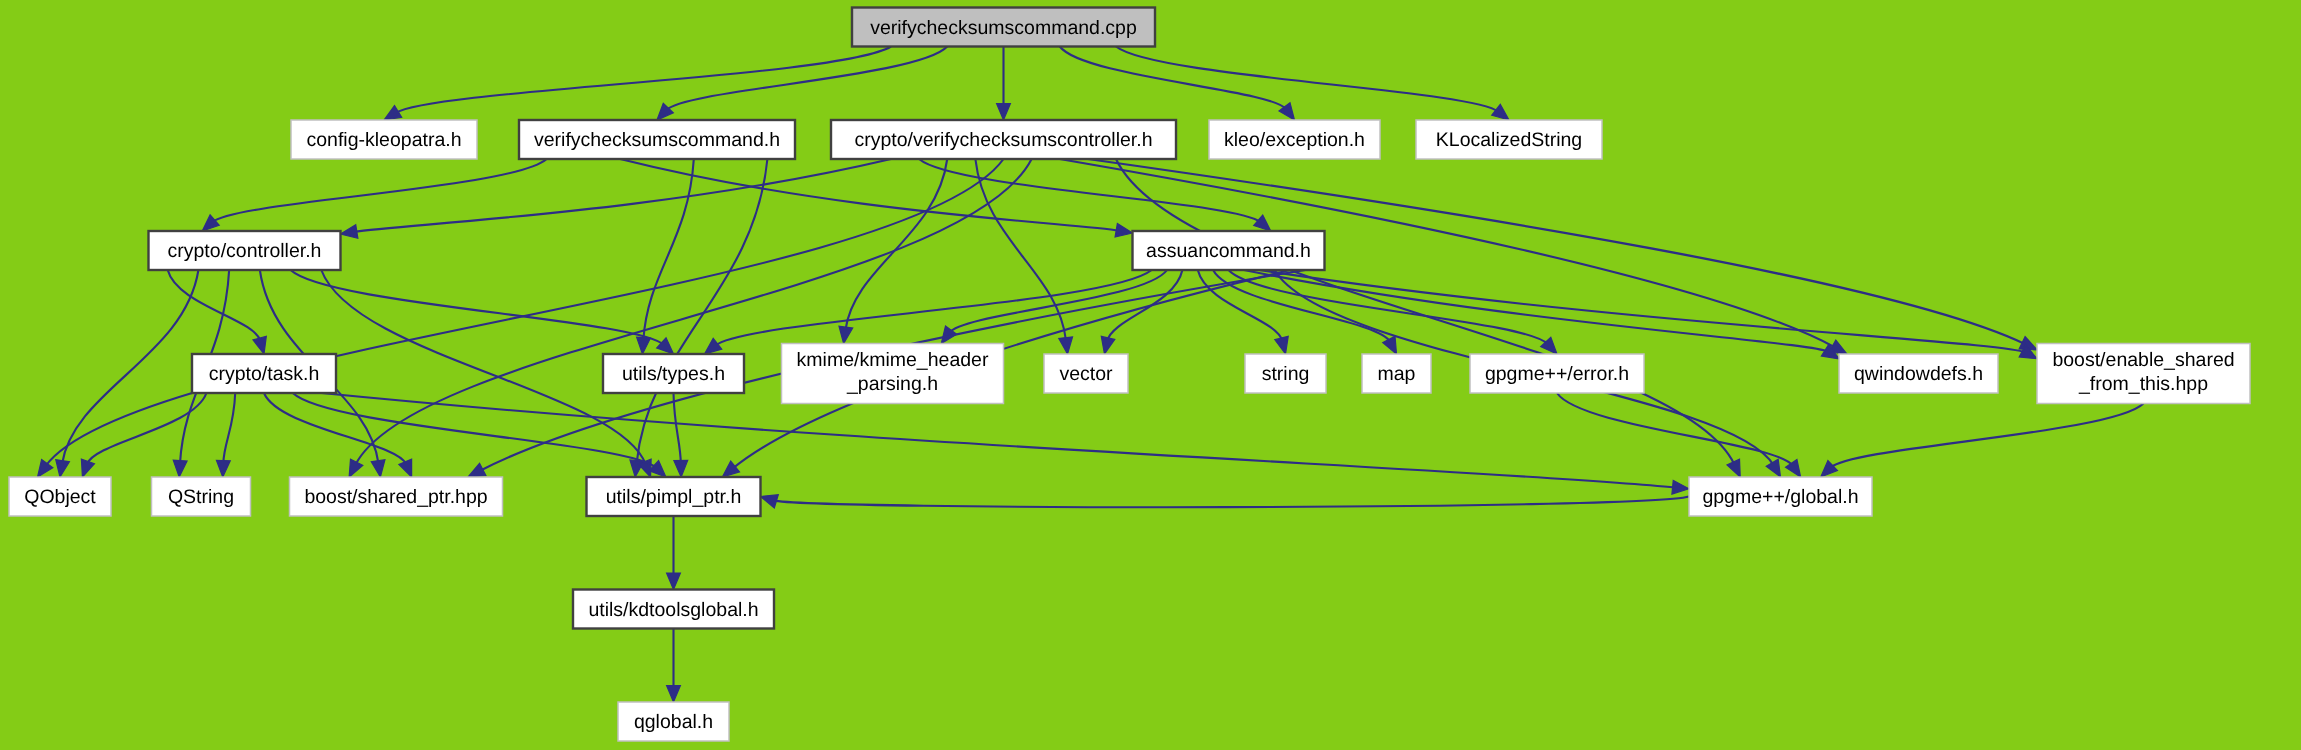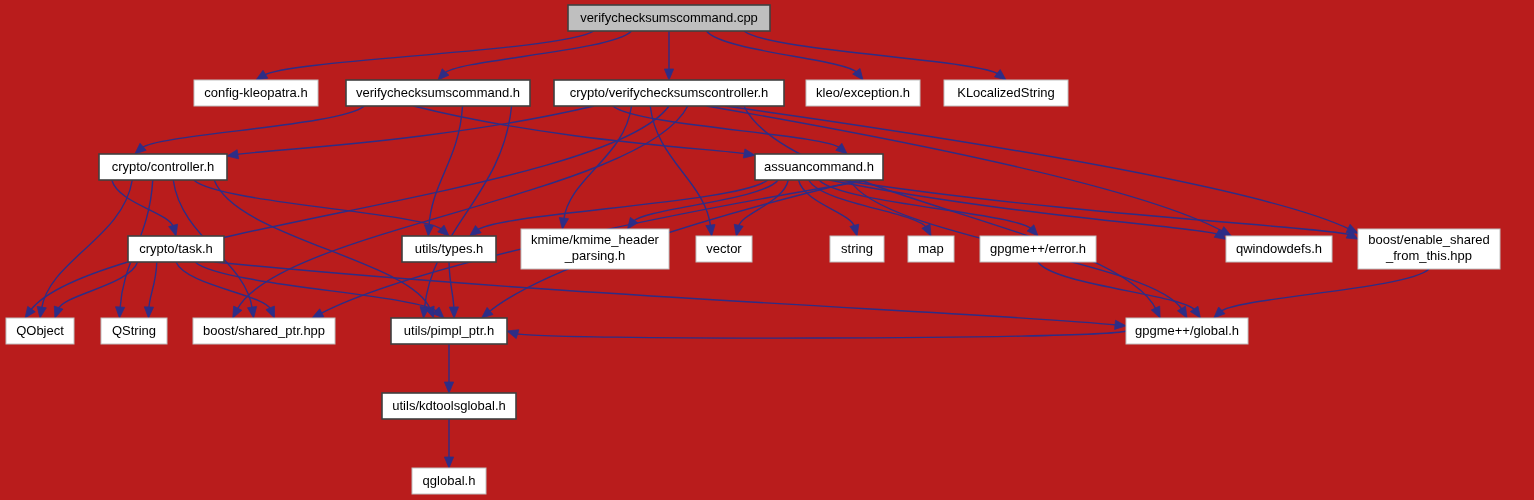--- a/index.html
+++ b/index.html
@@ -4,21 +4,21 @@
 <style>
   html, body {
     margin: 0;
     padding: 0;
     background: #ffffff;
   }
   #graph-root {
     position: relative;
     width: 1534px;
     height: 500px;
-    background: #b91c1c;
+    background: #84cc16;
     font-family: "Liberation Sans", sans-serif;
     overflow: hidden;
   }
   svg#dep-graph {
     position: absolute;
     left: 0;
     top: 0;
     width: 1534px;
     height: 500px;
     display: block;

